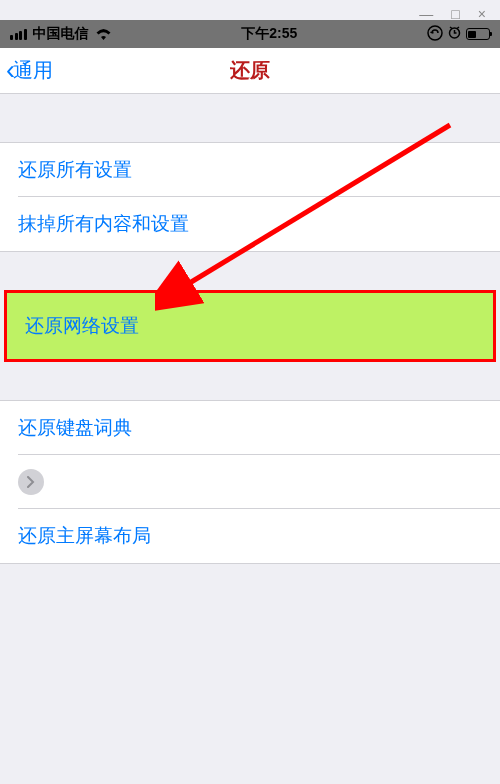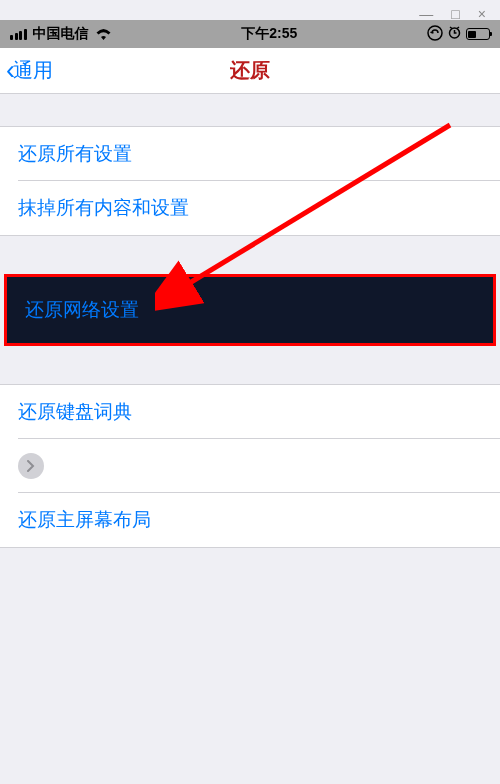--- a/index.html
+++ b/index.html
@@ -17,21 +17,21 @@
       right: 0;
       display: flex;
       gap: 18px;
       padding: 6px 14px;
       color: #888;
       font-size: 14px;
       z-index: 10;
     }
     .status-bar {
       height: 28px;
-      background: #a3a3a3;
+      background: #737373;
       display: flex;
       align-items: center;
       justify-content: space-between;
       padding: 0 10px;
       margin-top: 20px;
       font-size: 14px;
       font-weight: 600;
       color: #000;
     }
     .status-left { display: flex; align-items: center; gap: 6px; }
@@ -99,21 +99,21 @@
       margin-right: -2px;
     }
     .nav-title {
       position: absolute;
       left: 50%;
       transform: translateX(-50%);
       font-size: 20px;
       font-weight: 600;
       color: #b91c1c;
     }
-    .content { padding-top: 32px; }
+    .content { padding-top: 48px; }
     .group { background: #fff; margin-bottom: 38px; }
     .cell {
       height: 54px;
       display: flex;
       align-items: center;
       justify-content: space-between;
       padding: 0 18px;
       color: #007aff;
       font-size: 19px;
       position: relative;
@@ -125,21 +125,21 @@
       left: 18px;
       right: 0;
       bottom: 0;
       height: 1px;
       background: #d1d1d6;
     }
     .group { border-top: 1px solid #d1d1d6; border-bottom: 1px solid #d1d1d6; }
     .highlight-box {
       border: 3px solid #ff0000;
       margin: 0 4px 38px 4px;
-      background: #0f172a;
+      background: #bef264;
     }
     .highlight-box .cell { height: 66px; }
     .disclosure {
       width: 26px;
       height: 26px;
       border-radius: 50%;
       background: #d1d1d6;
       display: flex;
       align-items: center;
       justify-content: center;

